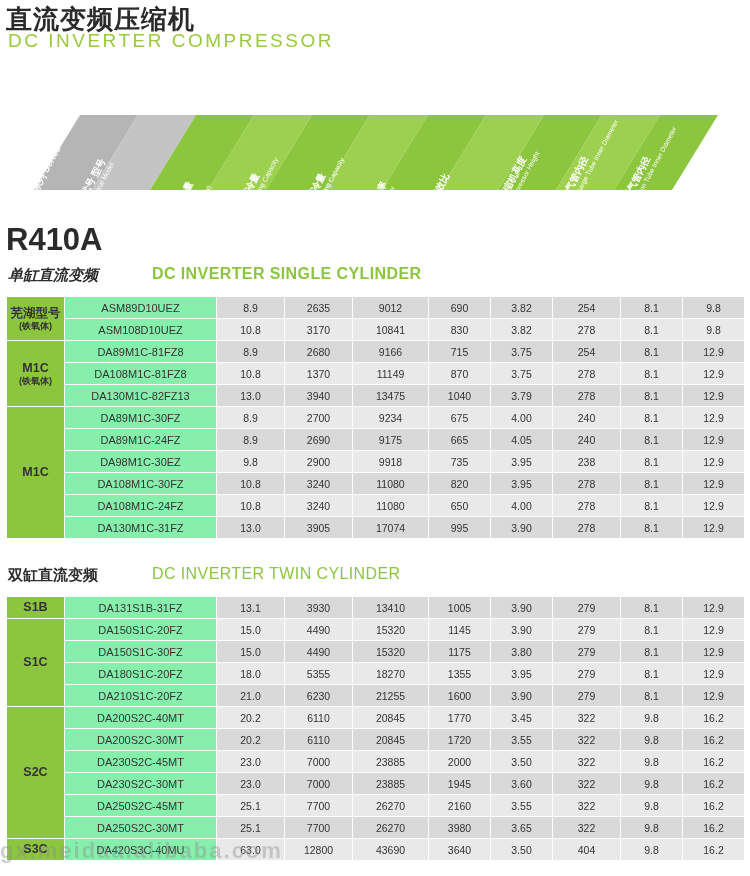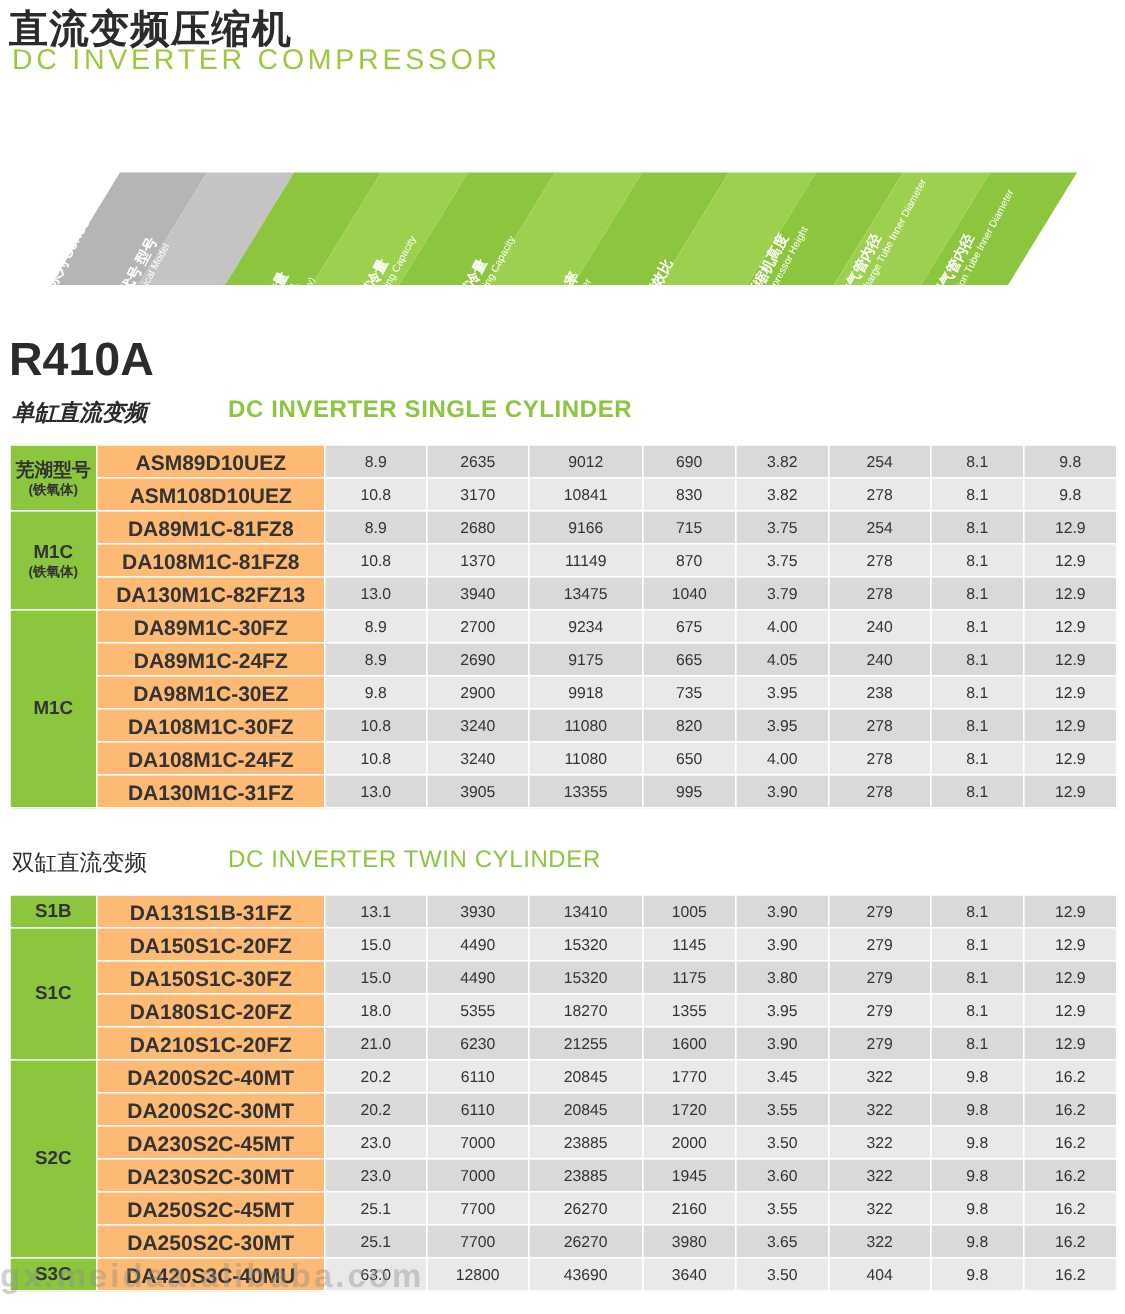--- a/index.html
+++ b/index.html
@@ -38,21 +38,21 @@
   }
   .hdr-label .cn{font-size:9.5px;font-weight:bold;display:block;}
   .hdr-label .en{font-size:6.8px;display:block;}
   .hdr-label .unit{font-size:6.2px;display:block;}
 
   
   .r410{position:absolute;left:6px;top:222px;font-size:31px;font-weight:bold;color:#2b2b2b;}
   .sec1-cn{position:absolute;left:8px;top:266px;font-size:15px;font-weight:bold;color:#2b2b2b;font-style:italic;}
   .sec1-en{position:absolute;left:152px;top:265px;font-size:16px;font-weight:bold;color:#8cc63e;letter-spacing:.4px;}
 
-  .sec2-cn{position:absolute;left:8px;top:566px;font-size:15px;font-weight:normal;color:#2b2b2b;}
+  .sec2-cn{position:absolute;left:8px;top:566px;font-size:15px;font-weight:bold;color:#2b2b2b;}
   .sec2-en{position:absolute;left:152px;top:565px;font-size:16px;font-weight:normal;color:#8cc63e;letter-spacing:.4px;}
 
   
   table.spec{
     position:absolute;border-collapse:collapse;
     width:738px;left:6px;
     table-layout:fixed;
     font-size:10.5px;
   }
   table.spec td{
@@ -62,21 +62,21 @@
     vertical-align:middle;
     color:#333;
     padding:0;
   }
   td.series{
     background:#8cc63e;color:#ffffff;font-weight:bold;font-size:12.5px;
     line-height:1.2;
   }
   td.series .sub{font-size:9px;font-weight:bold;display:block;}
   td.model{
-    background:#fdba74;text-align:left;padding-left:8px;font-size:14px;color:#333;font-weight:bold;
+    background:#86efac;text-align:left;padding-left:8px;font-size:11px;color:#333;
   }
   td.val-d{background:#d9d9d9;}
   td.val-l{background:#e9e9e9;}
 
   
   col.c0{width:58px;}
   col.c1{width:152px;}
   col.c2{width:68px;}
   col.c3{width:68px;}
   col.c4{width:76px;}
@@ -313,21 +313,21 @@
         <td class="val-l">650</td>
         <td class="val-l">4.00</td>
         <td class="val-l">278</td>
         <td class="val-l">8.1</td>
         <td class="val-l">12.9</td>
       </tr>
       <tr>
         <td class="model">DA130M1C-31FZ</td>
         <td class="val-d">13.0</td>
         <td class="val-d">3905</td>
-        <td class="val-d">13355</td>
+        <td class="val-d">17074</td>
         <td class="val-d">995</td>
         <td class="val-d">3.90</td>
         <td class="val-d">278</td>
         <td class="val-d">8.1</td>
         <td class="val-d">12.9</td>
       </tr>
     </tbody>
   </table>
 
   <div class="sec2-cn">双缸直流变频</div>

